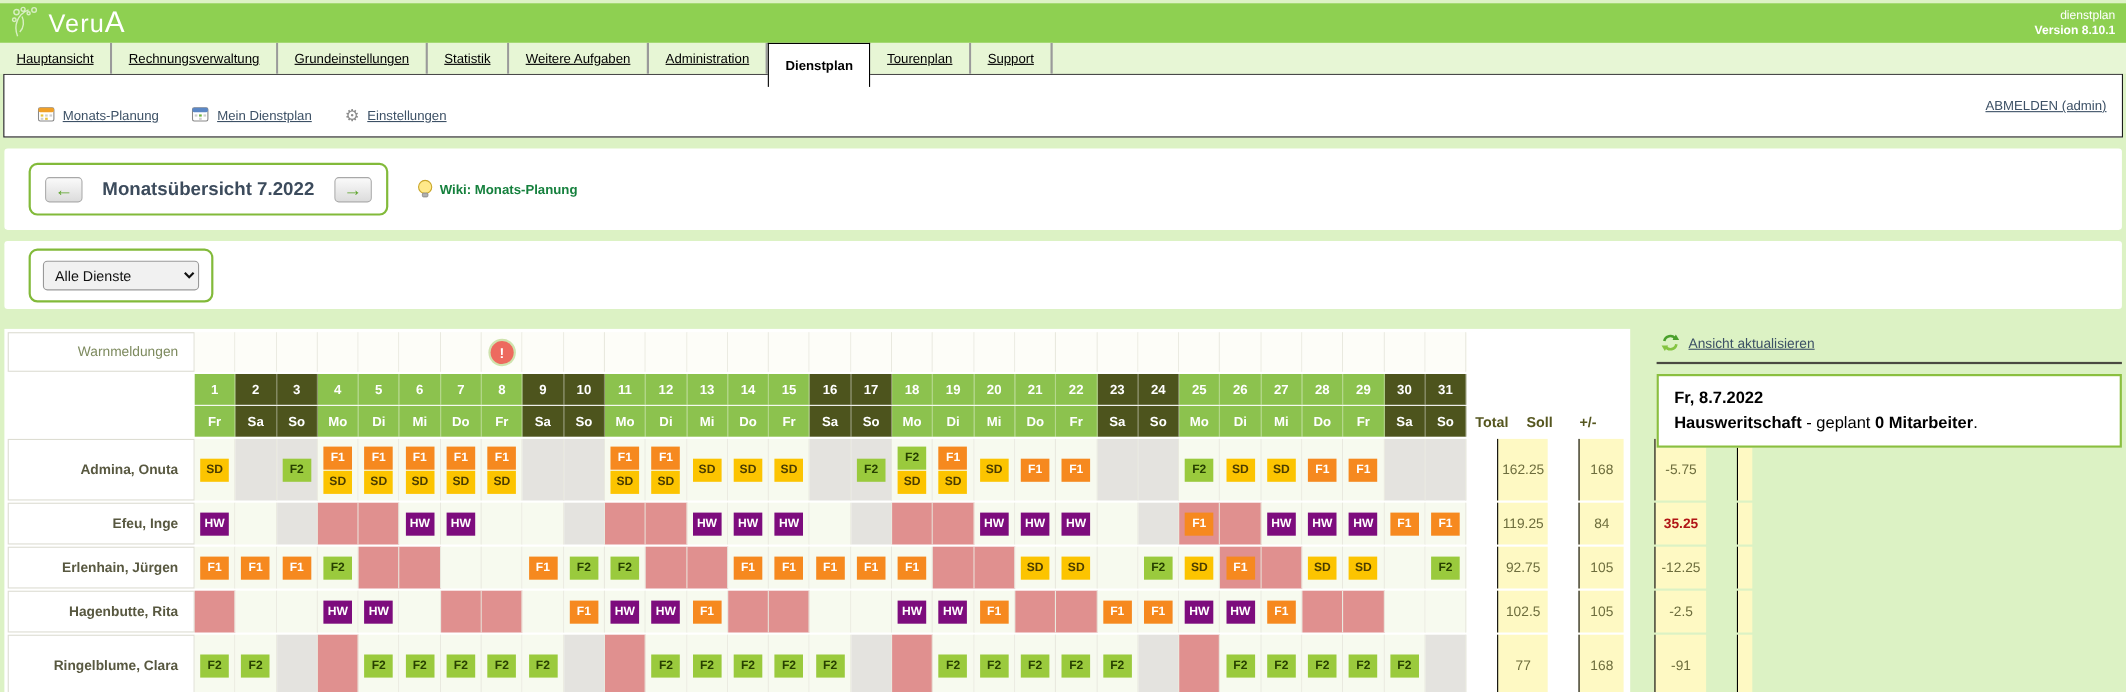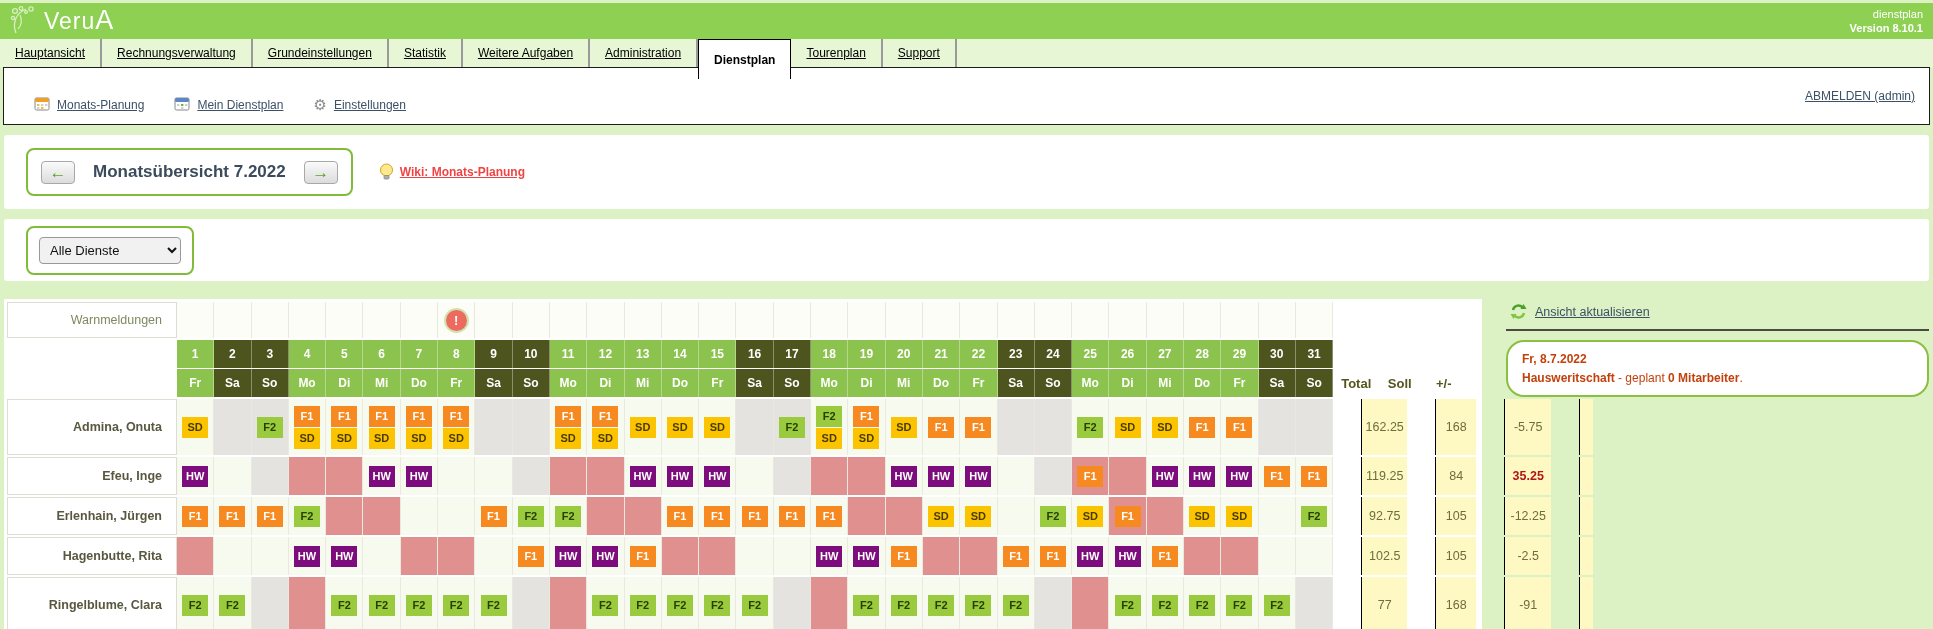--- a/index.html
+++ b/index.html
@@ -30,21 +30,21 @@
   .tool-item a, .link { color:#3d5166; text-decoration:underline; cursor:pointer; }
   .gear-glyph { font-size:15px; color:#8a8a8a; }
   .logout { font-size:12px; }
   
   .band { background:#fff; border-radius:3px; margin:10px 4px 0; display:flex; align-items:center; }
   .band-month { height:74px; padding-left:22px; gap:26px; }
   .month-box { border:2px solid #82ba3a; border-radius:8px; background:#fff; height:48px; display:flex; align-items:center; gap:18px; padding:0 13px; }
   .nav-btn { width:34px; height:23px; background:linear-gradient(#fafafa,#dcdcdc); border:1px solid #a8a8a8; border-radius:4px; display:flex; align-items:center; justify-content:center; color:#5aa327; font-weight:bold; font-size:17px; line-height:1; cursor:pointer; }
   .month-title { font-size:17px; font-weight:bold; color:#3c4b5c; }
   .wiki { display:flex; align-items:center; gap:6px; font-size:12px; }
-  .wiki a { color:#ef4444; font-weight:bold; text-decoration:underline; }
+  .wiki a { color:#15803d; font-weight:bold; }
   .band-filter { height:62px; padding-left:22px; }
   .filter-box { border:2px solid #82ba3a; border-radius:8px; background:#fff; padding:9px 11px; }
   .filter-box select { width:142px; font-size:13px; padding:4px 6px; background:#f1f1f1; border:1px solid #999; border-radius:4px; color:#111; font-family:inherit; }
   
   .main { display:flex; align-items:flex-start; margin:18px 4px 0; gap:24px; }
   .table-panel { background:#fff; padding:3px 3px 6px; width:1478px; }
   .grid-row { display:flex; margin-bottom:2px; }
   .grid-row.tight { margin-bottom:1px; }
   .ncell { flex:0 0 170px; display:flex; align-items:center; justify-content:flex-end; padding-right:14px; font-size:12.5px; }
   .ncell.boxed { border:1px solid #ddddd2; background:#fff; }
@@ -63,21 +63,21 @@
   .erow .dcell.pink  { background:#e0908f; }
   .erow .sumcell { background:#fef9c3; border-left:1px solid #000000;margin-left:28px; }
   .diff-red { color:#b11616; font-weight:bold; }
   .badge-stack { display:flex; flex-direction:column; gap:1px; align-items:center; }
   .badge { width:26px; height:21px; display:flex; align-items:center; justify-content:center; font-weight:bold; font-size:11px; }
   .warn-icon { width:21px; height:21px; border-radius:50%; background:#ed6a5f; color:#fff; font-weight:bold; font-size:13px; display:flex; align-items:center; justify-content:center; box-shadow:0 0 0 2px #cfe3ae; }
   
   .sidebar { width:432px; }
   .refresh-row { display:flex; align-items:center; gap:8px; font-size:12.5px; padding:4px 0 9px 4px; }
   .side-hr { border:none; border-top:2px solid #4a4a42; margin:0 0 9px; }
-  .info-box { border:2px solid #8abf3f; border-radius:18px; background:#fff; padding:8px 14px; font-size:12px; color:#c2410c; line-height:1.55; }
+  .info-box { border:2px solid #8abf3f; border-radius:0; background:#fff; padding:8px 14px; font-size:15px; color:#000000; line-height:1.55; }
   .b { font-weight:bold; }
 </style>
 </head>
 <body>
 
 <div class="green-bar">
   <div class="logo">
     <svg width="34" height="32" viewBox="0 0 34 32">
       <g fill="none" stroke="rgba(255,255,255,0.65)" stroke-width="1.3">
         <path d="M6 28 C 2 18, 6 8, 16 4"></path>

